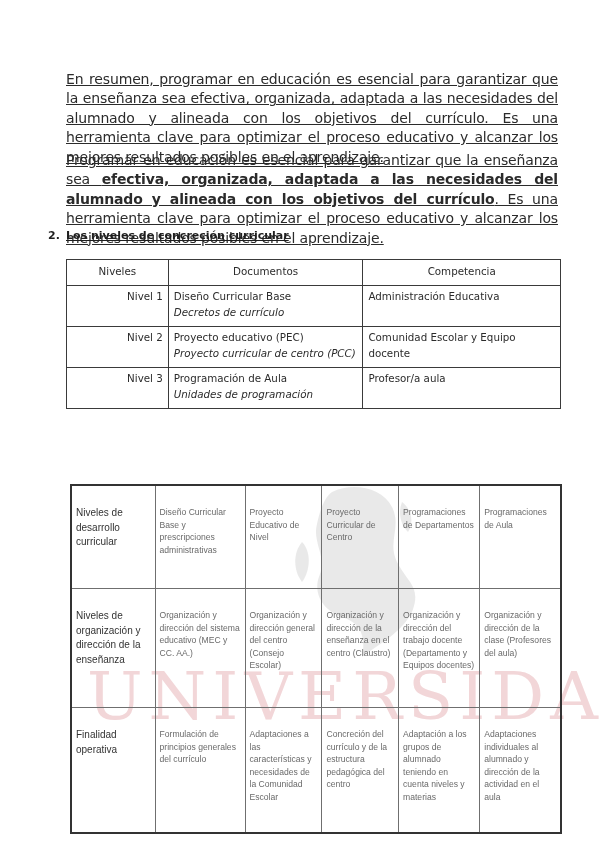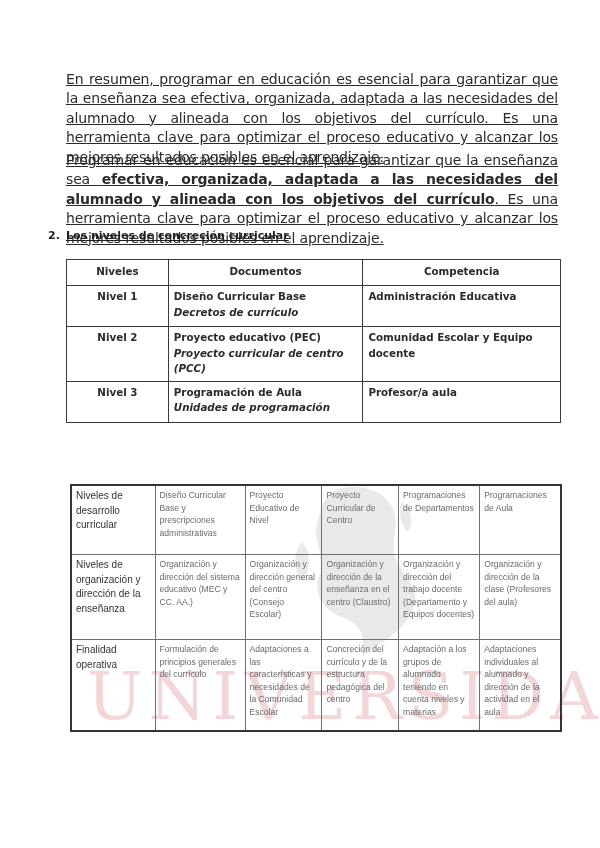--- a/index.html
+++ b/index.html
@@ -22,41 +22,41 @@
   }
   .heading .num { display: inline-block; width: 18px; }
   .heading .txt { text-decoration: underline; }
 
   table.t1 {
     position: absolute; left: 66px; top: 259px; width: 495px;
     border-collapse: collapse; font-size: 10.3px; color: #2b2b2b;
   }
   table.t1 td, table.t1 th {
     border: 1.3px solid #3a3a3a; padding: 3px 5px 4px 5px; vertical-align: top;
-    line-height: 15.5px; font-weight: bold;
+    line-height: 15.5px; font-weight: normal;
   }
   table.t1 th { text-align: center; height: 18px; vertical-align: middle; }
-  table.t1 td.c { text-align: center; }
+  table.t1 td.c { text-align: right; }
   table.t1 .it { font-style: italic; display: block; }
   table.t1 tr.r td { height: 33px; }
 
   .t2wrap { position: absolute; left: 62px; top: 480px; width: 508px; height: 290px; }
   .watermark {
     position: absolute; left: 25px; top: 178px; width: 520px; font-family: "DejaVu Serif", serif;
     font-size: 66px; letter-spacing: 6px; color: #f2d6d8; white-space: nowrap; z-index: 0;
   }
   .crest {
     position: absolute; left: 210px; top: 2px; width: 160px; height: 180px; z-index: 0;
   }
   table.t2 {
     position: absolute; left: 8px; top: 4px; width: 492px; border-collapse: collapse;
     font-size: 8.6px; color: #6a6a6a; z-index: 1; font-family: "Liberation Sans", sans-serif;
   }
   table.t2 td {
-    border: 1px solid #6f6f6f; vertical-align: top; padding: 3px 4px; line-height: 12.5px;
+    border: 1px solid #6f6f6f; vertical-align: top; padding: 20px 4px; line-height: 12.5px;
     background: transparent;
   }
   table.t2 td.h { font-size: 10px; color: #333; width: 76px; line-height: 14.5px; }
   table.t2 tr.row1 td { height: 62px; }
   table.t2 tr.row2 td { height: 78px; }
   table.t2 tr.row3 td { height: 84px; }
   table.t2 { border: 2px solid #333; }
 </style>
 </head>
 <body>

